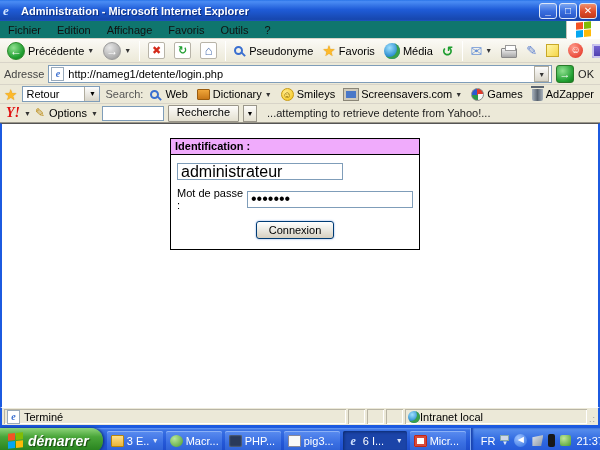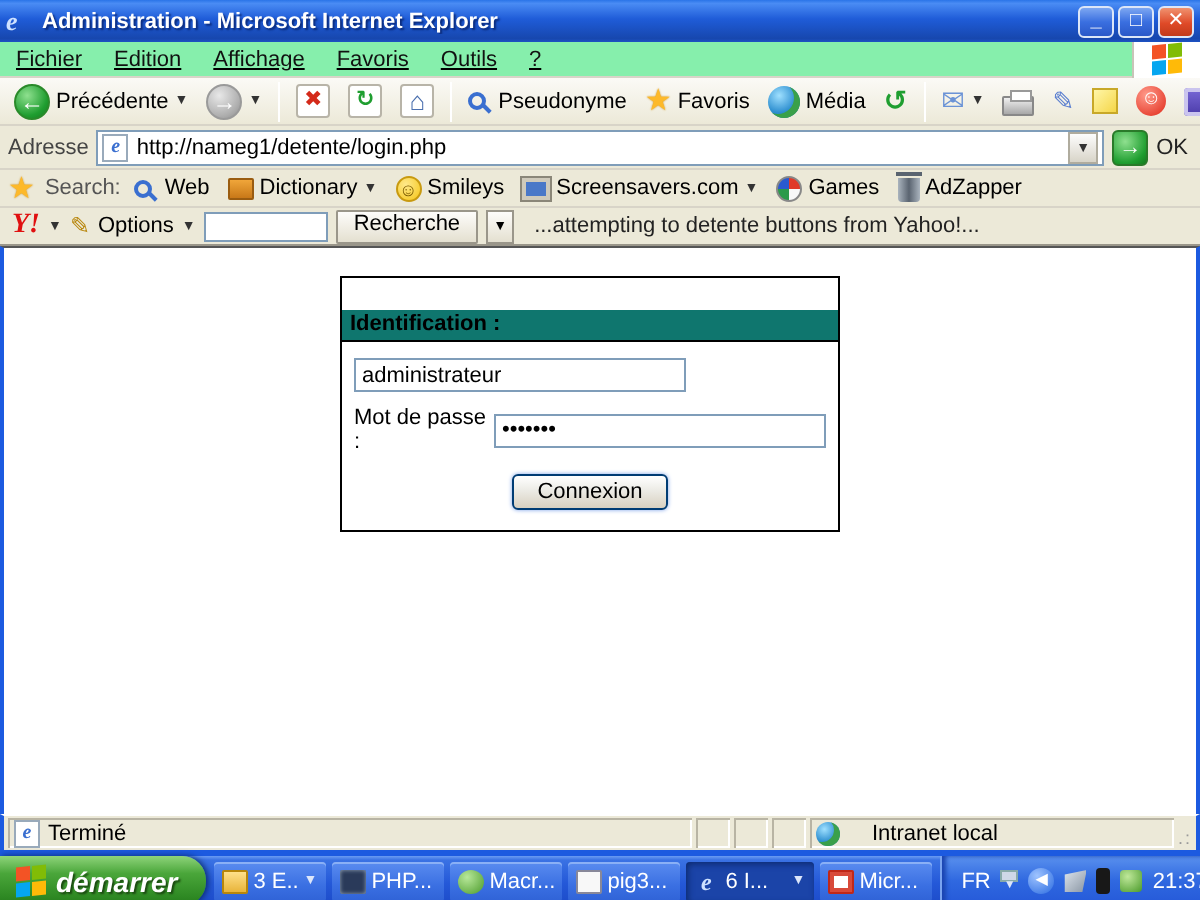--- a/index.html
+++ b/index.html
@@ -13,22 +13,22 @@
   .titlebar .title { color:#fff; font-weight:bold; font-size:11px; flex:1; margin-left:4px;
     text-shadow:1px 1px 1px #0a2a7a; white-space:nowrap; overflow:hidden; }
   .tb-btn { width:18px; height:16px; margin-left:2px; border:1px solid #dce6f8; border-radius:3px;
     color:#fff; font-size:10px; line-height:14px; text-align:center; font-weight:bold;
     background:linear-gradient(180deg,#7da7f2 0%,#3a6fe0 50%,#2a58c8 100%); }
   .tb-btn.close { background:linear-gradient(180deg,#f0926f 0%,#df4a28 55%,#c23a1a 100%); }
   .ie-logo { width:14px; height:14px; color:#cfe2ff; font-weight:bold; font-size:13px; line-height:14px;
     font-style:italic; font-family:"Liberation Serif",serif; }
 
   
-  .menubar { height:18px; display:flex; align-items:center; background:#86efac;
-    border-bottom:1px solid #d8d4c8;text-decoration:underline; }
+  .menubar { height:18px; display:flex; align-items:center; background:#0f766e;
+    border-bottom:1px solid #d8d4c8; }
   .menu-item { padding:2px 8px; color:#111; }
   .menubar .spacer { flex:1; }
   .winlogo-box { width:34px; height:18px; background:#fff; border-left:1px solid #c8c4b8;
     display:flex; align-items:center; justify-content:center; }
   .winflag { display:grid; grid-template-columns:7px 7px; grid-template-rows:7px 7px; gap:1px; transform:skewY(-6deg); }
   .winflag i { display:block; }
   .winflag i:nth-child(1){background:#f35325;} .winflag i:nth-child(2){background:#81bc06;}
   .winflag i:nth-child(3){background:#05a6f0;} .winflag i:nth-child(4){background:#ffba08;}
 
   
@@ -118,34 +118,34 @@
 
   
   .content { position:relative; height:284px; background:#fff;
     border-left:2px solid #1c5ae0; border-right:2px solid #1c5ae0; border-top:1px solid #555; }
   .login-form { position:absolute; left:168px; top:14px; width:250px; border:1px solid #000; background:#fff; }
   .lf-header { height:16px; line-height:15px; padding:0 4px; font-weight:bold; color:#000;
     border-bottom:1px solid #000; }
   .lf-body { padding:8px 6px 10px 6px; }
   .lf-row { display:flex; align-items:center; margin-bottom:7px; }
   .lf-row label { width:70px; color:#000; }
-  .lf-row input { width:166px; height:17px; border:1px solid #7f9db9; font-size:11px; padding:0 3px;
+  .lf-row input { width:166px; height:17px; border:1px solid #7f9db9; font-size:16px; padding:0 3px;
     font-family:"Liberation Sans",sans-serif; }
   .lf-btn-row { text-align:center; margin-top:10px; }
   .lf-btn { font-size:11px; padding:2px 12px; border:1px solid #003c74; border-radius:3px;
     background:linear-gradient(180deg,#fff,#ecebe5 45%,#d8d0c0); box-shadow:0 0 2px #7aa0e8;
     font-family:"Liberation Sans",sans-serif; }
 
   
   .statusbar { height:18px; display:flex; align-items:center; background:#ece9d8;
     border-top:1px solid #fff; border-left:2px solid #1c5ae0; border-right:2px solid #1c5ae0; padding:1px 2px; gap:2px; }
   .st-left { flex:1; display:flex; align-items:center; gap:4px; padding:0 3px; height:15px;
     box-shadow:inset 1px 1px 0 #b8b4a4, inset -1px -1px 0 #fff; }
   .st-pane { width:17px; height:15px; box-shadow:inset 1px 1px 0 #b8b4a4, inset -1px -1px 0 #fff; }
-  .st-right { width:182px; height:15px; display:flex; align-items:center; gap:16px; padding:0 3px;
+  .st-right { width:182px; height:15px; display:flex; align-items:center; gap:0; padding:0 3px;
     box-shadow:inset 1px 1px 0 #b8b4a4, inset -1px -1px 0 #fff; }
   .grip { color:#999; font-size:9px; letter-spacing:1px; align-self:flex-end; }
 
   .win-bottom { height:3px; background:#1c5ae0; }
 
   
   .taskbar { height:25px; display:flex; align-items:stretch;
     background:linear-gradient(180deg,#6a9bf2 0%,#3a72e4 8%,#2458d8 55%,#1e4ecc 88%,#2e66e8 100%); }
   .start-btn { display:flex; align-items:center; gap:5px; padding:0 14px 0 8px; border-radius:0 12px 12px 0;
     background:linear-gradient(180deg,#8ed47a 0%,#4aa63a 35%,#2f8a24 80%,#257a1c 100%);
@@ -276,20 +276,24 @@
       <span class="page-ie">e</span>
       <span class="addr-url">http://nameg1/detente/login.php</span>
       <span class="addr-drop">▼</span>
     </span>
     <span class="go-btn">→</span>
     <span class="go-label">OK</span>
   </div>
 
   <div class="searchbar">
     <span class="star">★</span>
+    <span class="combo">
+      <span class="val">Retour</span>
+      <span class="cd">▼</span>
+    </span>
     <span class="sb-label">Search:</span>
     <span class="sb-item">
       <span class="mag"></span>
       <span>Web</span>
     </span>
     <span class="sb-item">
       <span class="book"></span>
       <span>Dictionary</span>
       <span class="drop">▼</span>
     </span>
@@ -314,26 +318,26 @@
 
   <div class="yahoobar">
     <span class="ylogo">Y!</span>
     <span class="drop">▼</span>
     <span class="pencil">✎</span>
     <span>Options</span>
     <span class="drop">▼</span>
     <input class="ysearch" value="" style="">
     <span class="ybtn">Recherche</span>
     <span class="ybtn-drop">▼</span>
-    <span class="ystatus">...attempting to detente buttons from Yahoo!...</span>
+    <span class="ystatus">...attempting to retrieve detente from Yahoo!...</span>
   </div>
 
   <div class="content">
     <div class="login-form">
-      <div class="lf-header" id="lf-header" style="background: #0f766e; margin-top: 16px;">Identification :</div>
+      <div class="lf-header" id="lf-header" style="background: #f0abfc;">Identification :</div>
       <div class="lf-body">
         <div class="lf-row">
           <input type="text" value="administrateur" style="">
         </div>
         <div class="lf-row">
           <label>Mot de passe :</label>
           <input type="text" value="•••••••" style="">
         </div>
         <div class="lf-btn-row">
           <button class="lf-btn">Connexion</button>
@@ -369,26 +373,26 @@
         </span>
       <span>démarrer</span>
     </span>
     <span class="tasks">
       <span class="task">
         <span class="t-ico ico-folder"></span>
         <span class="t-label">3 E...</span>
         <span class="t-drop">▼</span>
       </span>
       <span class="task">
+        <span class="t-ico ico-dw"></span>
+        <span class="t-label">Macr...</span>
+      </span>
+      <span class="task">
         <span class="t-ico ico-php"></span>
         <span class="t-label">PHP...</span>
-      </span>
-      <span class="task">
-        <span class="t-ico ico-dw"></span>
-        <span class="t-label">Macr...</span>
       </span>
       <span class="task">
         <span class="t-ico ico-doc"></span>
         <span class="t-label">pig3...</span>
       </span>
       <span class="task active">
         <span class="t-ico ico-iee">e</span>
         <span class="t-label">6 I...</span>
         <span class="t-drop">▼</span>
       </span>

